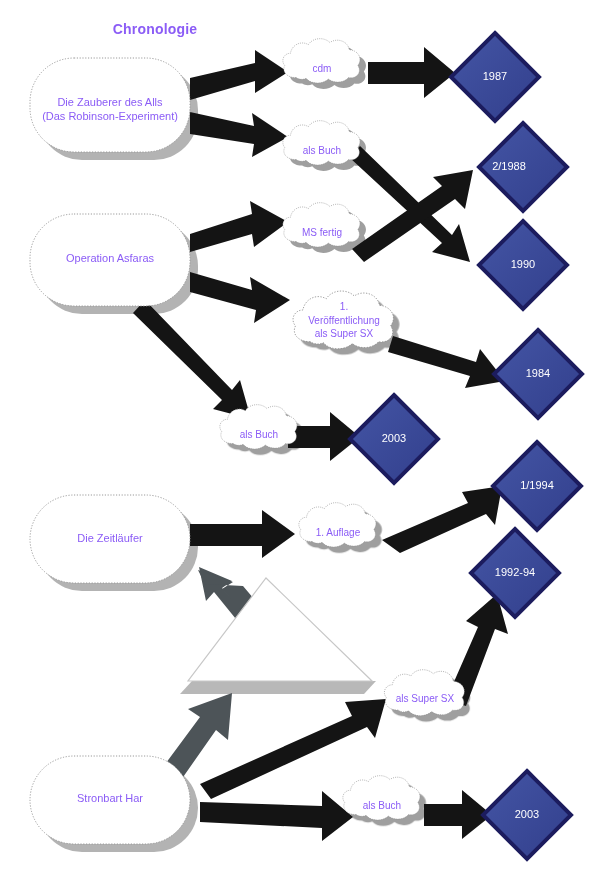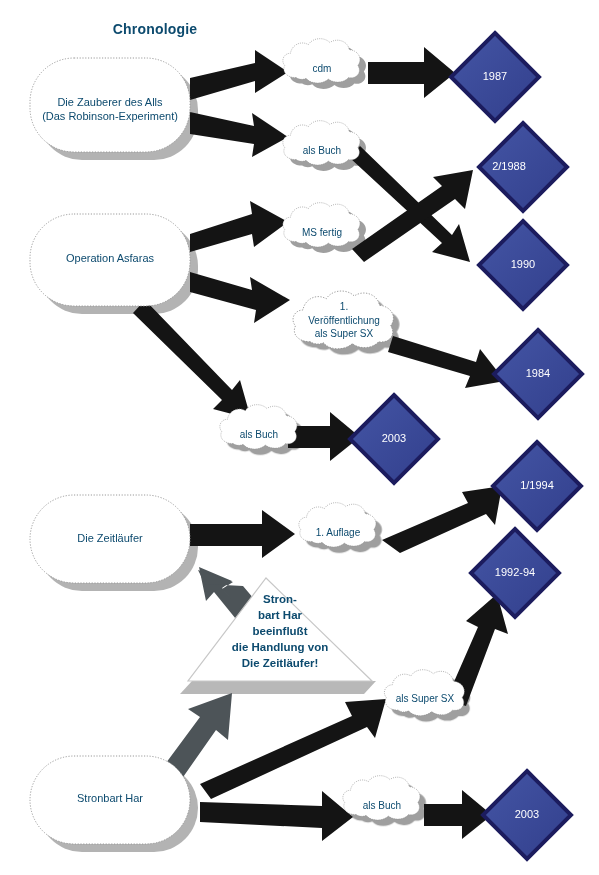--- a/index.html
+++ b/index.html
@@ -7,21 +7,21 @@
   #canvas{
     position:relative;
     width:599px;height:875px;
     background:#ffffff;
     overflow:hidden;
   }
   #svgroot{position:absolute;left:0;top:0;width:599px;height:875px;}
   .lbl{
     position:absolute;
     text-align:center;
-    color:#0c4a6e;
+    color:#8b5cf6;
     font-family:"Liberation Sans",sans-serif;
     font-size:11px;
     line-height:13.5px;
     pointer-events:none;
     white-space:pre;
   }
   .lbl-title{
     font-size:14px;
     font-weight:bold;
     letter-spacing:.2px;
@@ -179,19 +179,14 @@
 
   <div class="lbl lbl-dia" style="left:455px;top:70px;width:80px;">1987</div>
   <div class="lbl lbl-dia" style="left:469px;top:160px;width:80px;">2/1988</div>
   <div class="lbl lbl-dia" style="left:483px;top:258px;width:80px;">1990</div>
   <div class="lbl lbl-dia" style="left:498px;top:367px;width:80px;">1984</div>
   <div class="lbl lbl-dia" style="left:354px;top:432px;width:80px;">2003</div>
   <div class="lbl lbl-dia" style="left:497px;top:479px;width:80px;">1/1994</div>
   <div class="lbl lbl-dia" style="left:475px;top:566px;width:80px;">1992-94</div>
   <div class="lbl lbl-dia" style="left:487px;top:808px;width:80px;">2003</div>
 
-  <div class="lbl lbl-tri" style="left:190px;top:591px;width:180px;">Stron-
-bart Har
-beeinflußt
-die Handlung von
-Die Zeitläufer!</div>
 
 </div>
 
 </body></html>

